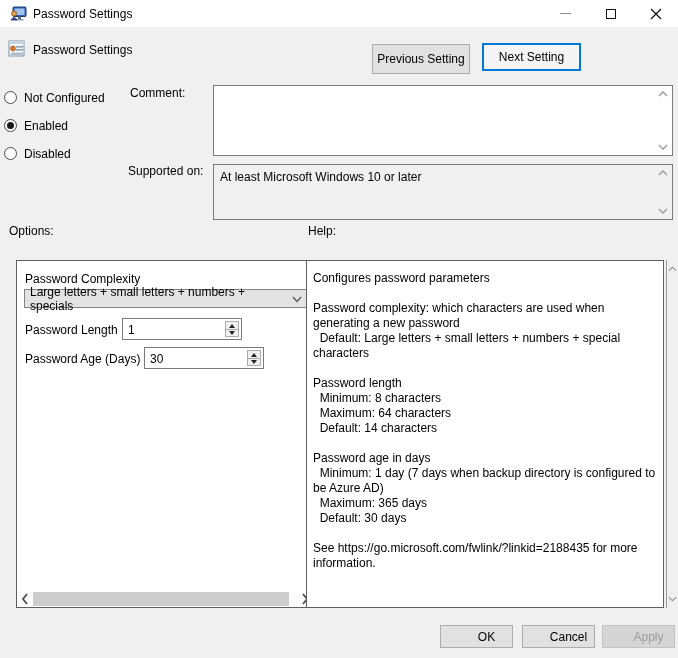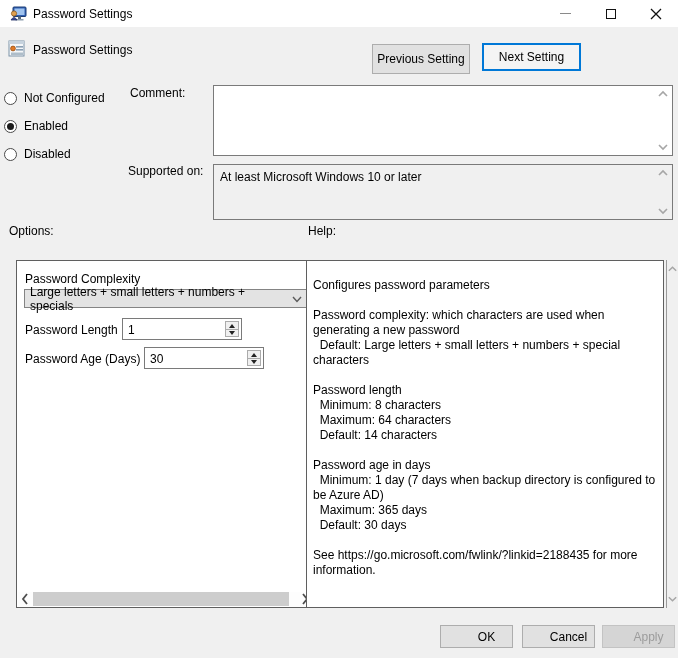--- a/index.html
+++ b/index.html
@@ -19,21 +19,21 @@
 
   .header-icon{position:absolute;left:8px;top:40px;width:17px;height:17px;}
   .header-title{position:absolute;left:33px;top:43px;font-size:12px;}
   .btn{
     position:absolute;background:#e1e1e1;border:1px solid #adadad;
     display:flex;align-items:center;justify-content:center;font-size:12px;color:#000;
   }
   .btn-prev{left:372px;top:44px;width:98px;height:30px;}
   .btn-next{left:482px;top:43px;width:99px;height:28px;border:2px solid #0078d7;background:#f4f4f4;}
 
-  .radio-row{position:absolute;left:4px;display:flex;align-items:flex-end;}
+  .radio-row{position:absolute;left:4px;display:flex;align-items:flex-start;}
   .radio-circle{width:13px;height:13px;border:1px solid #4a4a4a;border-radius:50%;background:#fff;
     display:flex;align-items:center;justify-content:center;margin-right:7px;flex:0 0 auto;}
   .radio-dot{width:7px;height:7px;border-radius:50%;background:#1a1a1a;display:none;}
   .radio-row.on .radio-dot{display:block;}
 
   .field-label{position:absolute;font-size:12px;}
   .textbox{position:absolute;border:1px solid #7a7a7a;background:#fff;}
   .textbox.readonly{background:#f0f0f0;}
   .box-chevron{position:absolute;width:12px;height:8px;}
   .sb-chev{stroke:#a6a6a6;fill:none;stroke-width:1.6;}
@@ -54,21 +54,21 @@
   .tri-up{width:0;height:0;border-left:3px solid transparent;border-right:3px solid transparent;border-bottom:4px solid #222;}
   .tri-down{width:0;height:0;border-left:3px solid transparent;border-right:3px solid transparent;border-top:4px solid #222;}
 
   .hscroll{position:absolute;left:1px;bottom:1px;width:294px;height:14px;background:#fdfdfd;}
   .hscroll .arrow{position:absolute;top:0;width:14px;height:14px;display:flex;align-items:center;justify-content:center;}
   .hscroll .arrow.left{left:0;} .hscroll .arrow.right{right:0;}
   .hscroll .thumb{position:absolute;left:15px;top:0;width:256px;height:14px;background:#cdcdcd;}
 
   .help-text{
     position:absolute;left:306px;top:260px;width:358px;height:348px;background:#fff;border:1px solid #5f5f5f;
-    padding:17px 6px;white-space:pre-wrap;line-height:15px;font-size:12px;overflow:hidden;
+    padding:10px 6px;white-space:pre-wrap;line-height:15px;font-size:12px;overflow:hidden;
   }
   .vscroll{position:absolute;left:666px;top:260px;width:12px;height:348px;background:#f0f0f0;border-left:1px solid #9a9a9a;}
   .vscroll .arrow{position:absolute;left:0;width:11px;height:14px;display:flex;align-items:center;justify-content:center;}
   .vscroll .arrow.up{top:2px;} .vscroll .arrow.down{bottom:2px;}
 
   .footer-btn{width:73px;height:23px;top:625px;padding-left:20px;}
   .btn-ok{left:440px;} .btn-cancel{left:522px;}
   .btn-apply{left:602px;background:#d5d5d5;border:1px solid #c3c3c3;color:#9c9c9c;}
 </style>
 </head>

